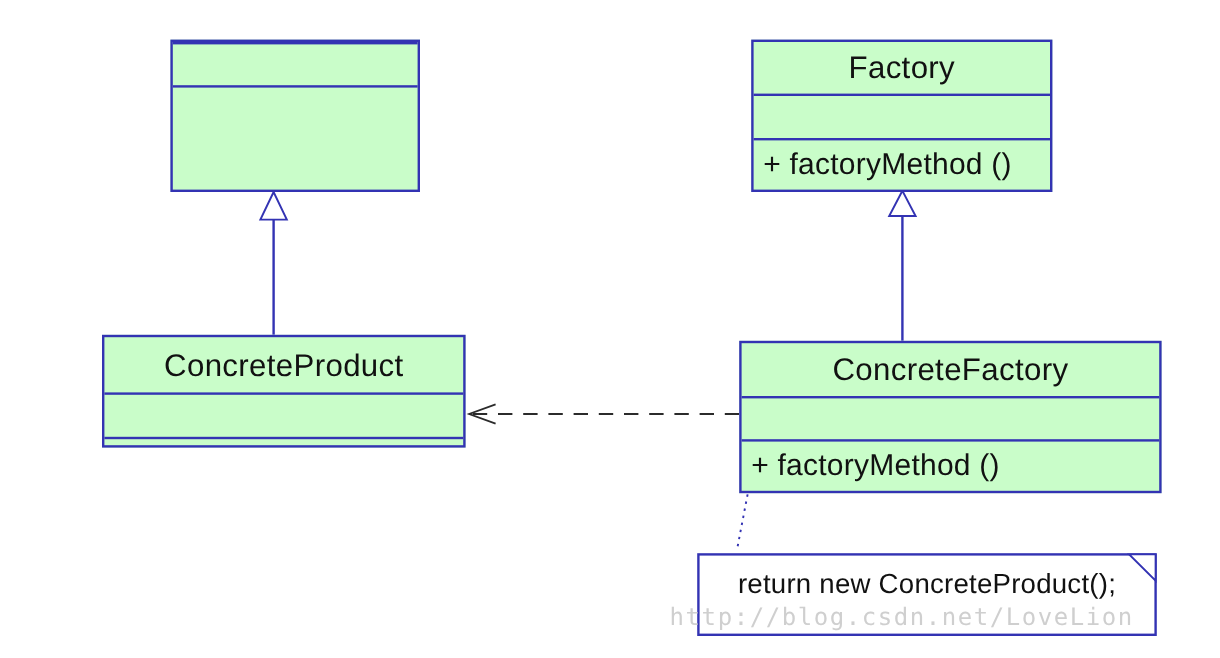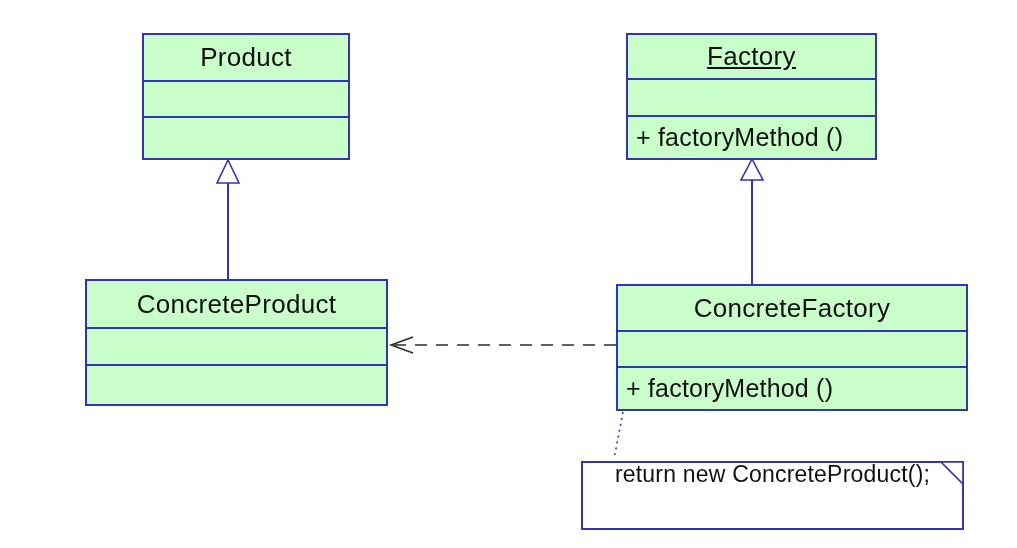--- a/index.html
+++ b/index.html
@@ -36,41 +36,41 @@
   .c-ops{
     border-top:2px solid var(--class-border);flex:1;
     font-size:25px;padding-left:8px;letter-spacing:.2px;
   }
 
   #box-product{left:142px;top:33px;width:208px;height:127px;}
   #box-product .c-title{height:45px;}
   #box-product .c-attrs{height:36px;}
 
   #box-factory{left:626px;top:33px;width:251px;height:127px;}
-  #box-factory .c-title{height:43px;text-decoration:underline;}
+  #box-factory .c-title{height:43px;}
   #box-factory .c-attrs{height:37px;}
 
-  #box-concrete-product{left:85px;top:279px;width:303px;height:127px;}
+  #box-concrete-product{left:85px;top:279px;width:303px;height:94px;}
   #box-concrete-product .c-title{height:46px;}
   #box-concrete-product .c-attrs{height:37px;}
 
   #box-concrete-factory{left:616px;top:284px;width:352px;height:127px;}
   #box-concrete-factory .c-title{height:44px;}
   #box-concrete-factory .c-attrs{height:36px;}
 
   .gen-line{stroke:var(--connector-blue);stroke-width:2;}
   .gen-head{fill:#ffffff;stroke:var(--connector-blue);stroke-width:1.6;}
   .dep-line{stroke:var(--dependency-black);stroke-width:1.7;stroke-dasharray:12 9;}
   .dep-head{fill:none;stroke:var(--dependency-black);stroke-width:1.5;}
   .anchor-line{stroke:var(--connector-blue);stroke-width:1.6;stroke-dasharray:2 4;}
   .note-rect{fill:var(--note-fill);stroke:var(--note-border);stroke-width:2;}
   .note-fold{fill:var(--note-fill);stroke:var(--note-border);stroke-width:1.6;}
 
   #note-text{
-    position:absolute;left:584px;top:444px;width:377px;height:60px;z-index:3;
+    position:absolute;left:584px;top:456px;width:377px;height:60px;z-index:3;
     display:flex;align-items:center;justify-content:center;
     font-size:23px;color:var(--text);letter-spacing:.2px;
   }
   #watermark{
     position:absolute;left:558px;top:502px;z-index:2;
     font-family:"DejaVu Sans Mono",monospace;
     font-size:20px;letter-spacing:1.3px;color:var(--watermark);
     white-space:nowrap;
   }
 </style>
@@ -95,21 +95,20 @@
     <g>
       <line class="anchor-line" x1="623" y1="412" x2="614" y2="459"></line>
     </g>
     <g>
       <rect class="note-rect" x="582" y="462" width="381" height="67"></rect>
       <polygon class="note-fold" points="941,462 963,462 963,484"></polygon>
     </g>
   </svg>
 
   <div id="box-product" class="class-box">
-    <div class="compartment c-title">Product</div>
     <div class="compartment c-attrs"></div>
     <div class="compartment c-ops"></div>
   </div>
 
   <div id="box-factory" class="class-box">
     <div class="compartment c-title">Factory</div>
     <div class="compartment c-attrs"></div>
     <div class="compartment c-ops">+ factoryMethod ()</div>
   </div>
 
@@ -118,16 +117,17 @@
     <div class="compartment c-attrs"></div>
     <div class="compartment c-ops"></div>
   </div>
 
   <div id="box-concrete-factory" class="class-box">
     <div class="compartment c-title">ConcreteFactory</div>
     <div class="compartment c-attrs"></div>
     <div class="compartment c-ops">+ factoryMethod ()</div>
   </div>
 
+  <div id="watermark">http://blog.csdn.net/LoveLion</div>
 
   <div id="note-text">return new ConcreteProduct();</div>
 
 </div>
 
 </body></html>

